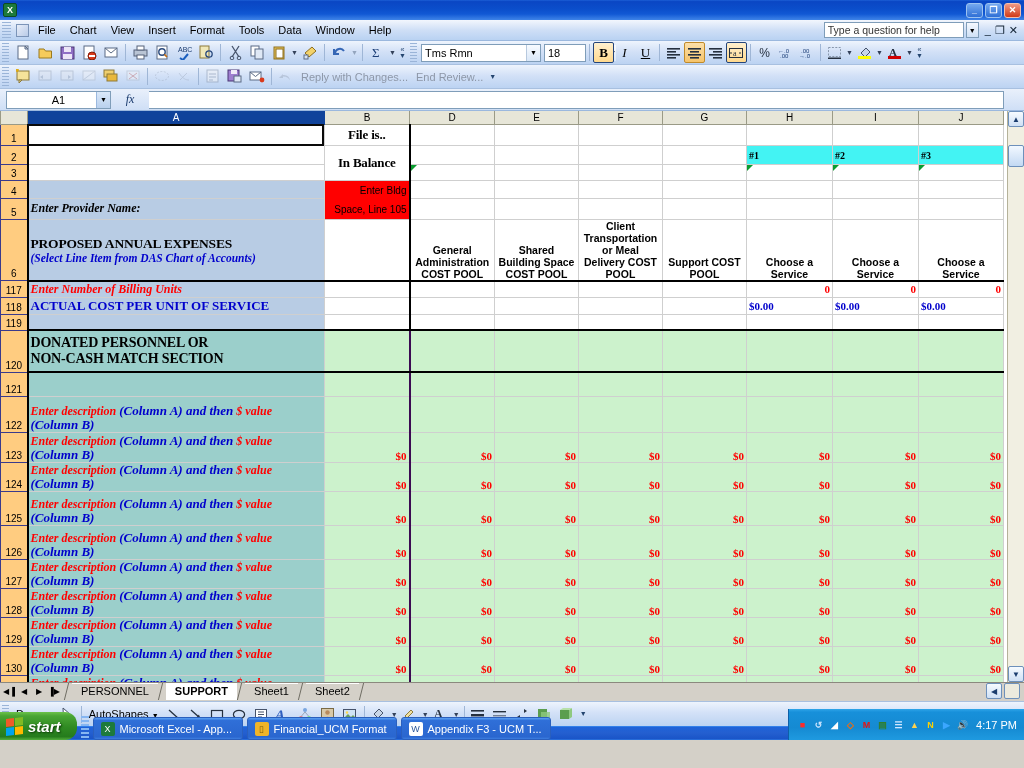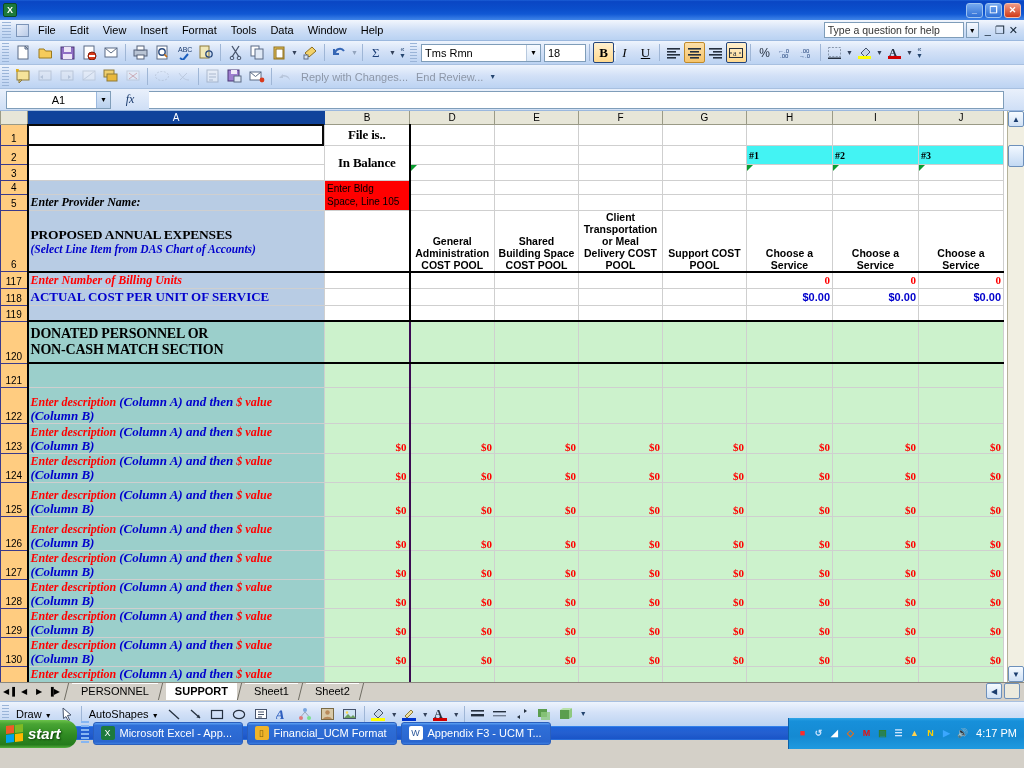--- a/index.html
+++ b/index.html
@@ -111,21 +111,21 @@
   .white{background:#fff;}
   .cyan{background:#43f3f3;}
   .red{background:#ff0000;}
   .hdrtxt{ font-family:"Liberation Sans",sans-serif; font-weight:bold; font-size:10.5px;
     text-align:center; line-height:12px;}
   .bk-hd{ font-family:"Liberation Serif",serif;font-weight:bold;font-size:13px;letter-spacing:-0.2px;}
   .bluei{ color:#0000cc; font-style:italic; font-weight:bold; font-family:"Liberation Serif",serif;font-size:13px;}
   .redi{ color:#ff0000; font-style:italic;font-weight:bold;font-family:"Liberation Serif",serif;font-size:12px;}
   .blueb{ color:#0000cc; font-weight:bold; font-family:"Liberation Serif",serif;font-size:13px;}
   .zero-red{ color:#ff0000; font-size:10px; text-align:right; font-family:"Liberation Serif",serif;font-weight:bold;}
-  .zero-blue{ color:#0000cc; font-size:11px; text-align:right; font-weight:bold;font-family:Liberation Sans, sans-serif;}
+  .zero-blue{ color:#0000cc; font-size:11px; text-align:left; font-weight:bold;font-family:Liberation Serif, serif;}
   .thickr{ border-right:2px solid #000 !important; }
   .thickb{ border-bottom:2px solid #000 !important; }
   .thickl{ border-left:2px solid #000 !important; }
   .purpler{ border-right:2px solid #3b0a52 !important;}
   .numtag{ font-weight:bold; font-size:10px; font-family:"Liberation Serif",serif;}
   .ctri{ position:absolute; width:0;height:0;border-left:6px solid #0a9b2f;border-bottom:6px solid transparent;}
   .selbox{ position:absolute; border:2px solid #0a0a0a; pointer-events:none;}
   
   .vscroll{ position:absolute; right:0; top:0; width:17px; height:571px;
     background:#f1efe2; border-left:1px solid #b5b29a;}
@@ -152,21 +152,21 @@
   .drawbar{
     height:25px;width:100%;
     background:linear-gradient(to bottom,#eef4fd,#d3e1f7 45%,#bcd3f2 100%);
     display:flex;align-items:center;border-top:1px solid #a8c0e0;
   }
   .dtext{font-size:11px;padding:0 4px;}
   
   .taskbar{
     height:14px;width:100%;
     background:linear-gradient(to bottom,#3f93f5 0%,#1f62d8 9%,#245fd0 50%,#1a55c8 90%,#2f79e2 100%);
-    display:flex;align-items:center;
+    display:flex;align-items:flex-end;
   }
   .startbtn{
     height:28px;padding:0 16px 0 6px;margin:1px 0 0 0;
     background:linear-gradient(to bottom,#6cc24a 0%,#49a534 14%,#2f8a22 55%,#257b1c 88%,#53ae3d 100%);
     border-radius:0 12px 12px 0;display:flex;align-items:center;gap:5px;
     color:#fff;font-weight:bold;font-style:italic;font-size:15px;text-shadow:1px 1px 2px #0c3a08;
   }
   .startflag{width:17px;height:17px;display:grid;grid-template-columns:1fr 1fr;grid-template-rows:1fr 1fr;gap:1px;transform:skewY(-6deg);}
   .startflag i{display:block;}
   .tgrip2{width:8px;height:24px;margin:0 4px;
@@ -196,21 +196,21 @@
     <div class="tbtn close">✕</div>
   </div>
 </div>
 
 <div class="menubar">
   <div class="menu-grip"></div>
   <div class="menu-xl">
       <div class="ico"></div>
     </div>
   <div class="menuitem">File</div>
-  <div class="menuitem">Edit</div>
+  <div class="menuitem">Chart</div>
   <div class="menuitem">View</div>
   <div class="menuitem">Insert</div>
   <div class="menuitem">Format</div>
   <div class="menuitem">Tools</div>
   <div class="menuitem">Data</div>
   <div class="menuitem">Window</div>
   <div class="menuitem">Help</div>
   <div class="helpbox">
     <div class="helpinput">Type a question for help</div>
     <div class="helparrow">▼</div>
@@ -583,21 +583,21 @@
             <div class="ctri" style="left:0;top:0"></div>
           </td>
       <td class="cell white" style="position:relative">
             <div class="ctri" style="left:0;top:0"></div>
           </td>
     </tr>
 
     <tr style="height:14px">
       <td class="rowhdr">4</td>
       <td class="cell blue thickl"></td>
-      <td class="cell red thickr" rowspan="2" style="text-align:left;vertical-align:middle;line-height:12px"><span style="font-family:'Liberation Sans',sans-serif;font-size:10px;color:#000">Enter Bldg Space, Line 105</span></td>
+      <td class="cell red thickr" rowspan="2" style="text-align:right;vertical-align:middle;line-height:18px"><span style="font-family:'Liberation Sans',sans-serif;font-size:10px;color:#000">Enter Bldg Space, Line 105</span></td>
       <td class="cell white"></td>
       <td class="cell white"></td>
       <td class="cell white"></td>
       <td class="cell white"></td>
       <td class="cell white"></td>
       <td class="cell white"></td>
       <td class="cell white"></td>
     </tr>
 
     <tr style="height:16px">

